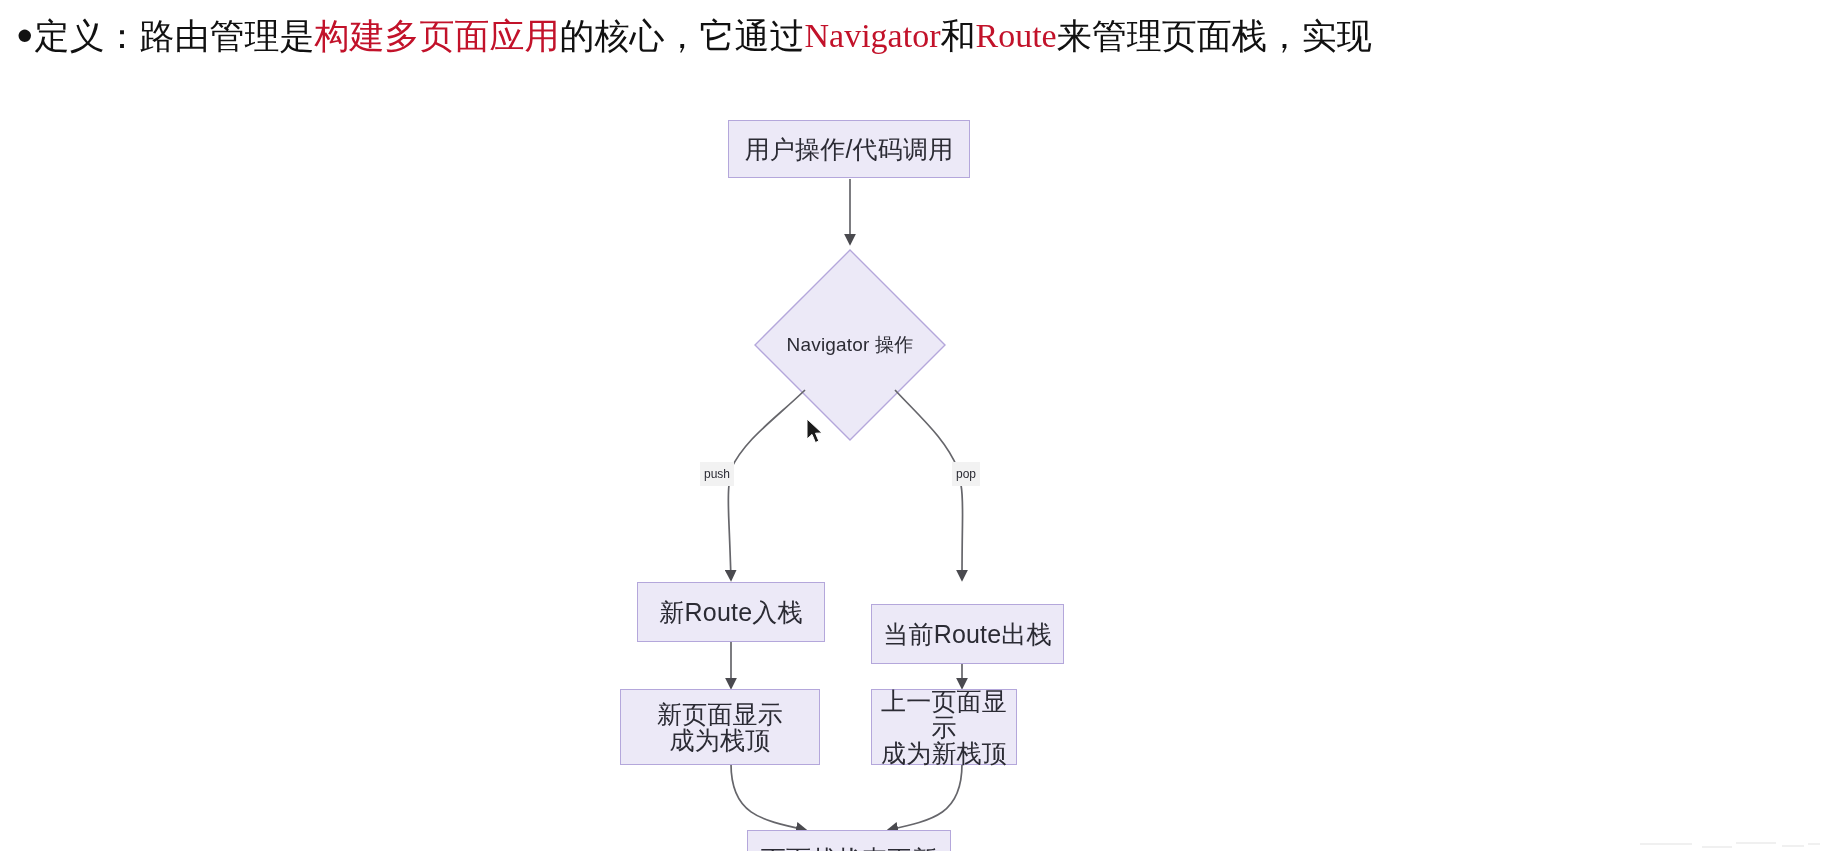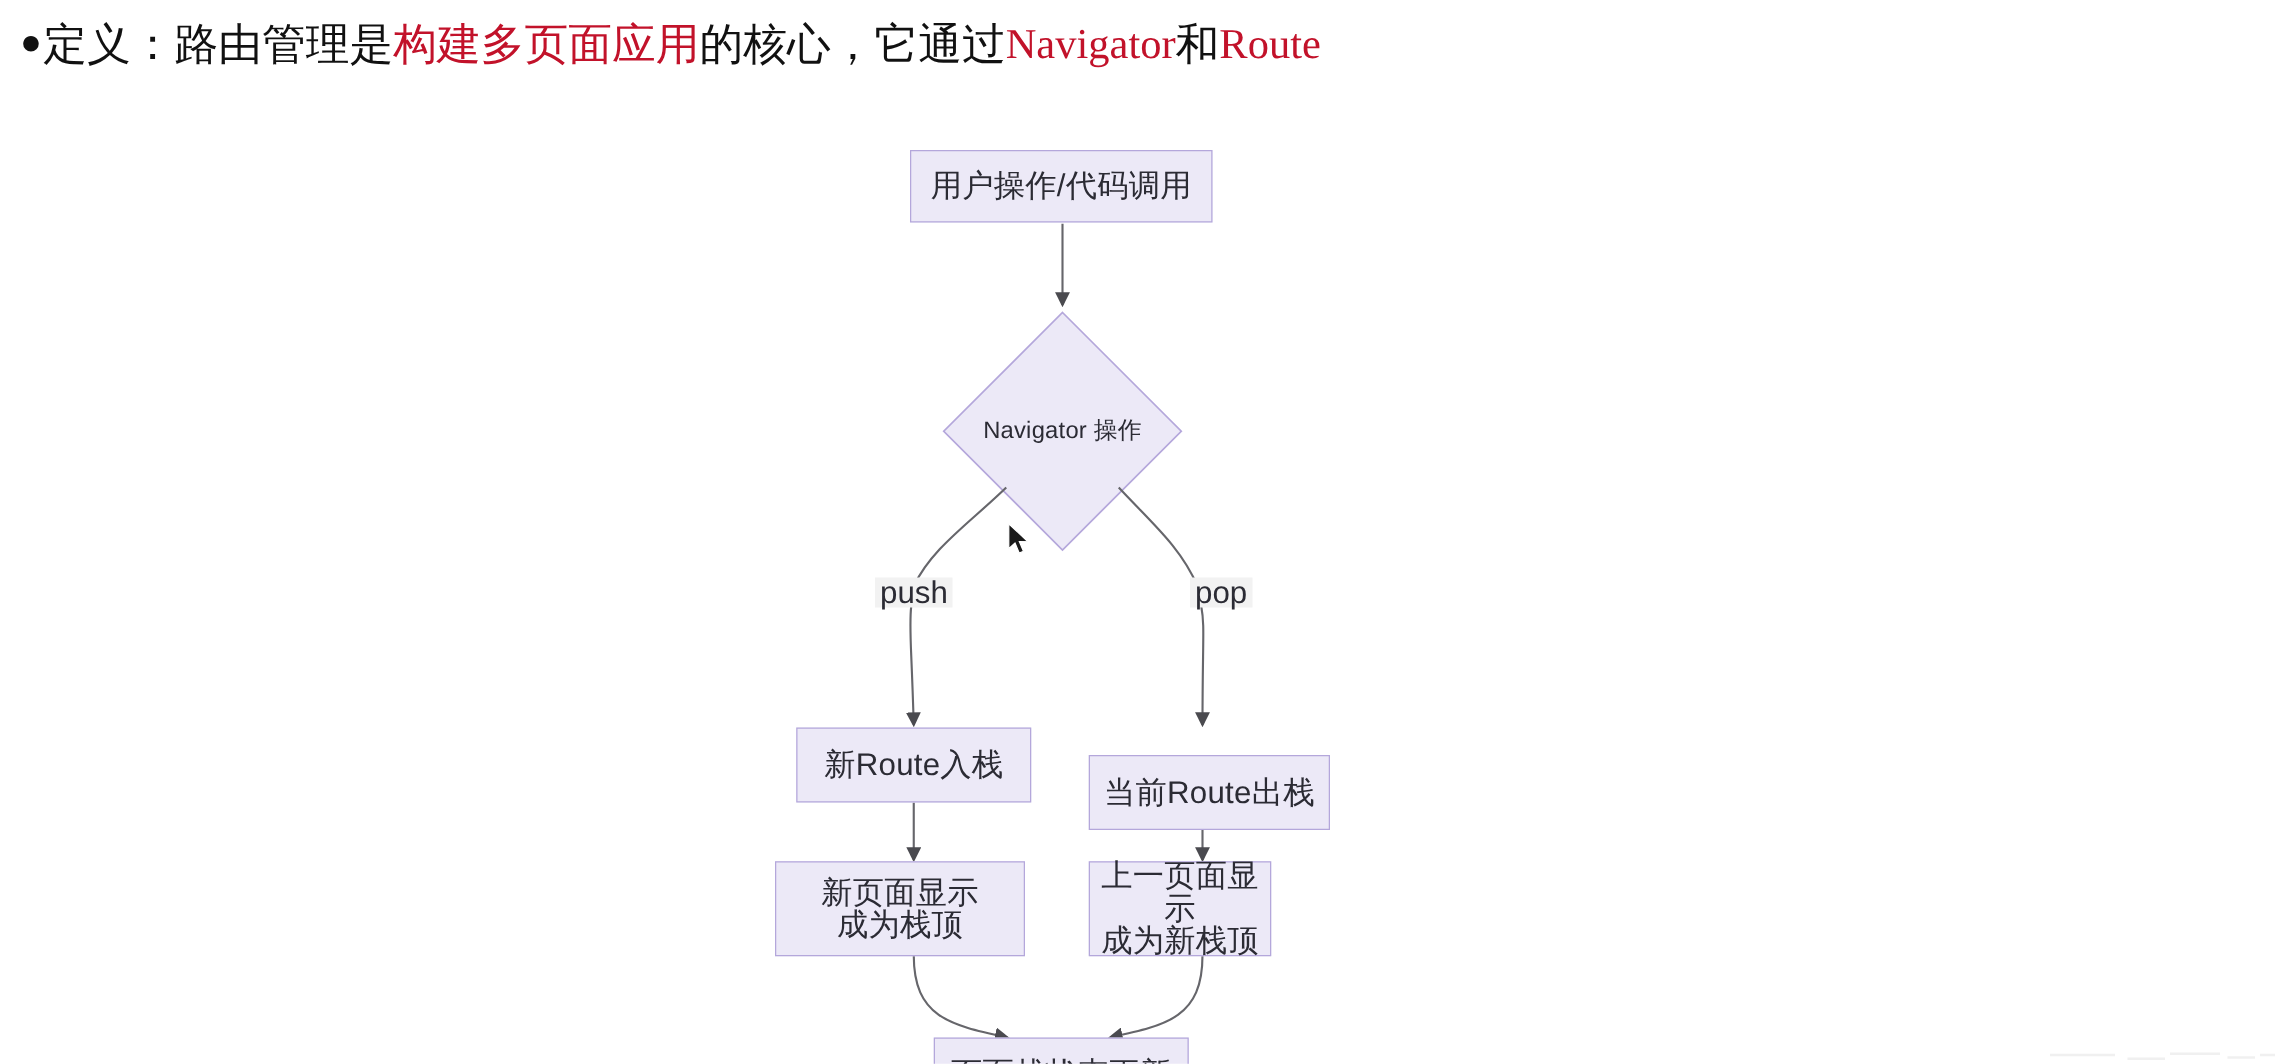--- a/index.html
+++ b/index.html
@@ -96,21 +96,21 @@
     font-size: 19px;
     line-height: 26px;
     letter-spacing: 0.2px;
     pointer-events: none;
   }
 
   .edge-label {
     position: absolute;
     background: #f2f2f2;
     color: #2b2b34;
-    font-size: 25px;
+    font-size: 12px;
     line-height: 22px;
     padding: 1px 4px;
     font-family: "Liberation Sans", "DejaVu Sans", sans-serif;
     white-space: nowrap;
   }
 
   
   .cursor {
     position: absolute;
     width: 22px;
@@ -141,20 +141,21 @@
 <div class="slide">
 
   <div class="headline">
     <span class="bullet">●</span>
       <span class="seg">定义：路由管理是</span>
       <span class="seg-red">构建多页面应用</span>
       <span class="seg">的核心，它通过 </span>
       <span class="seg-red-lat">Navigator</span>
       <span class="seg"> 和 </span>
       <span class="seg-red-lat">Route</span>
+      <span class="seg"> 来管理页面栈，实现</span>
   </div>
 
   <div class="diagram">
 
     <svg width="1826" height="787">
       <defs>
         <marker id="arrow" viewBox="0 0 10 10" refX="8.5" refY="5" markerWidth="7" markerHeight="7" orient="auto-start-reverse">
           <path d="M 0 0 L 10 5 L 0 10 z" fill="#4a4a4f"></path>
         </marker>
       </defs>

